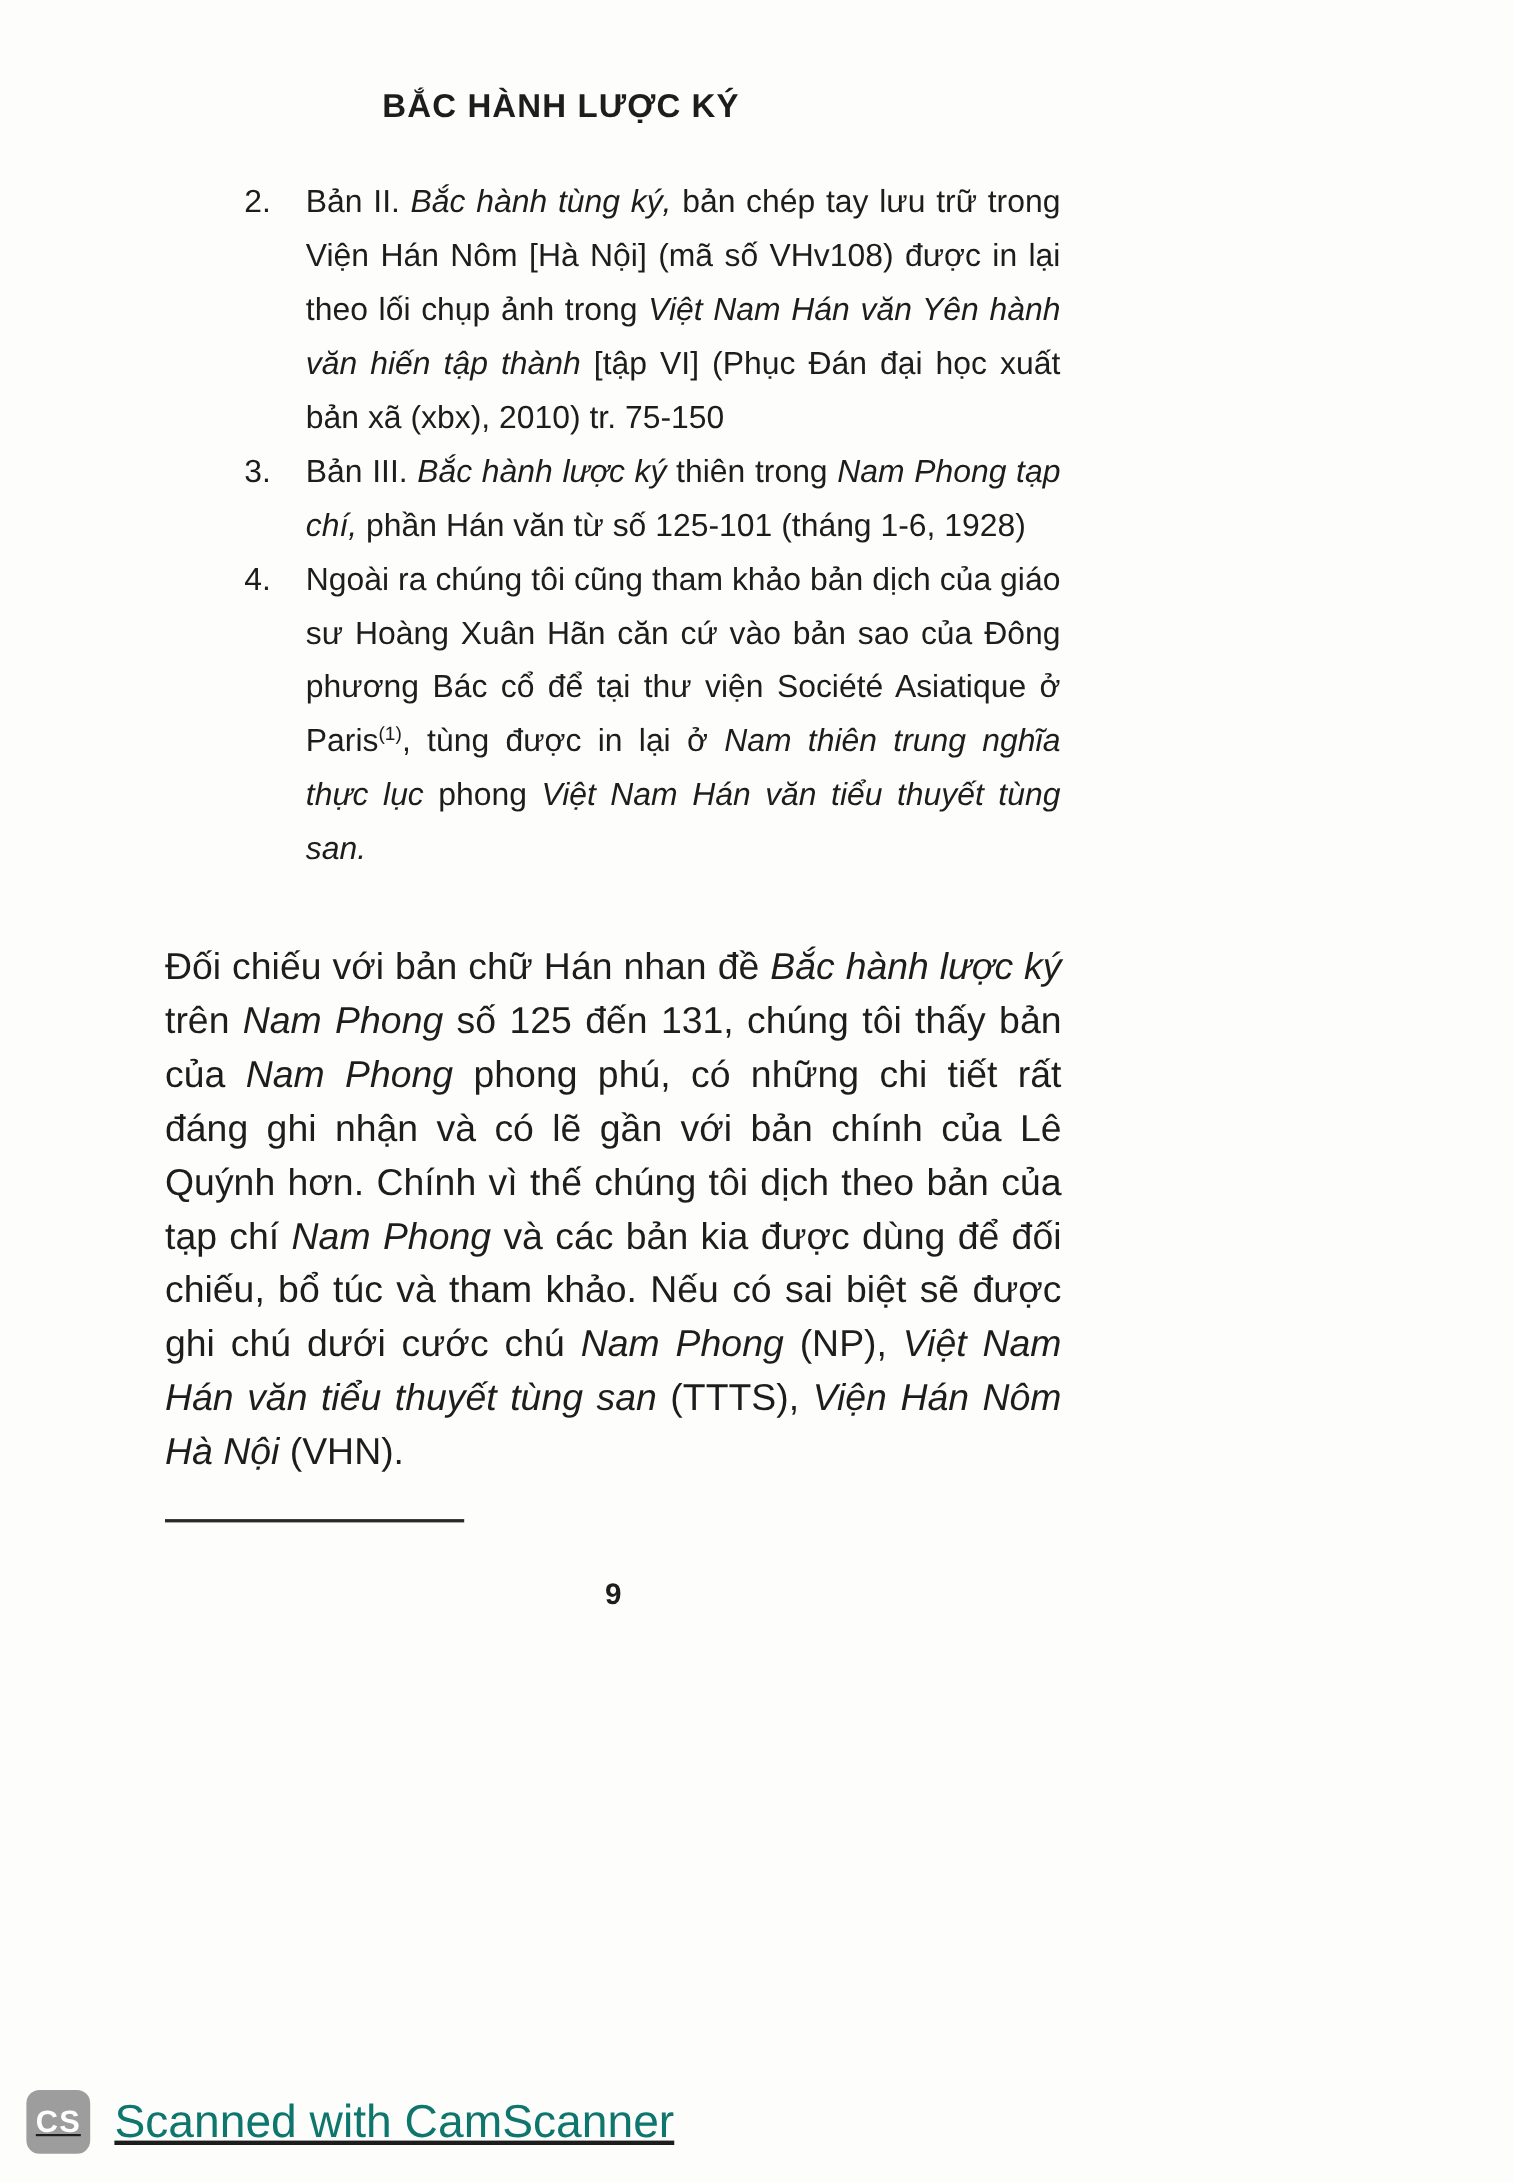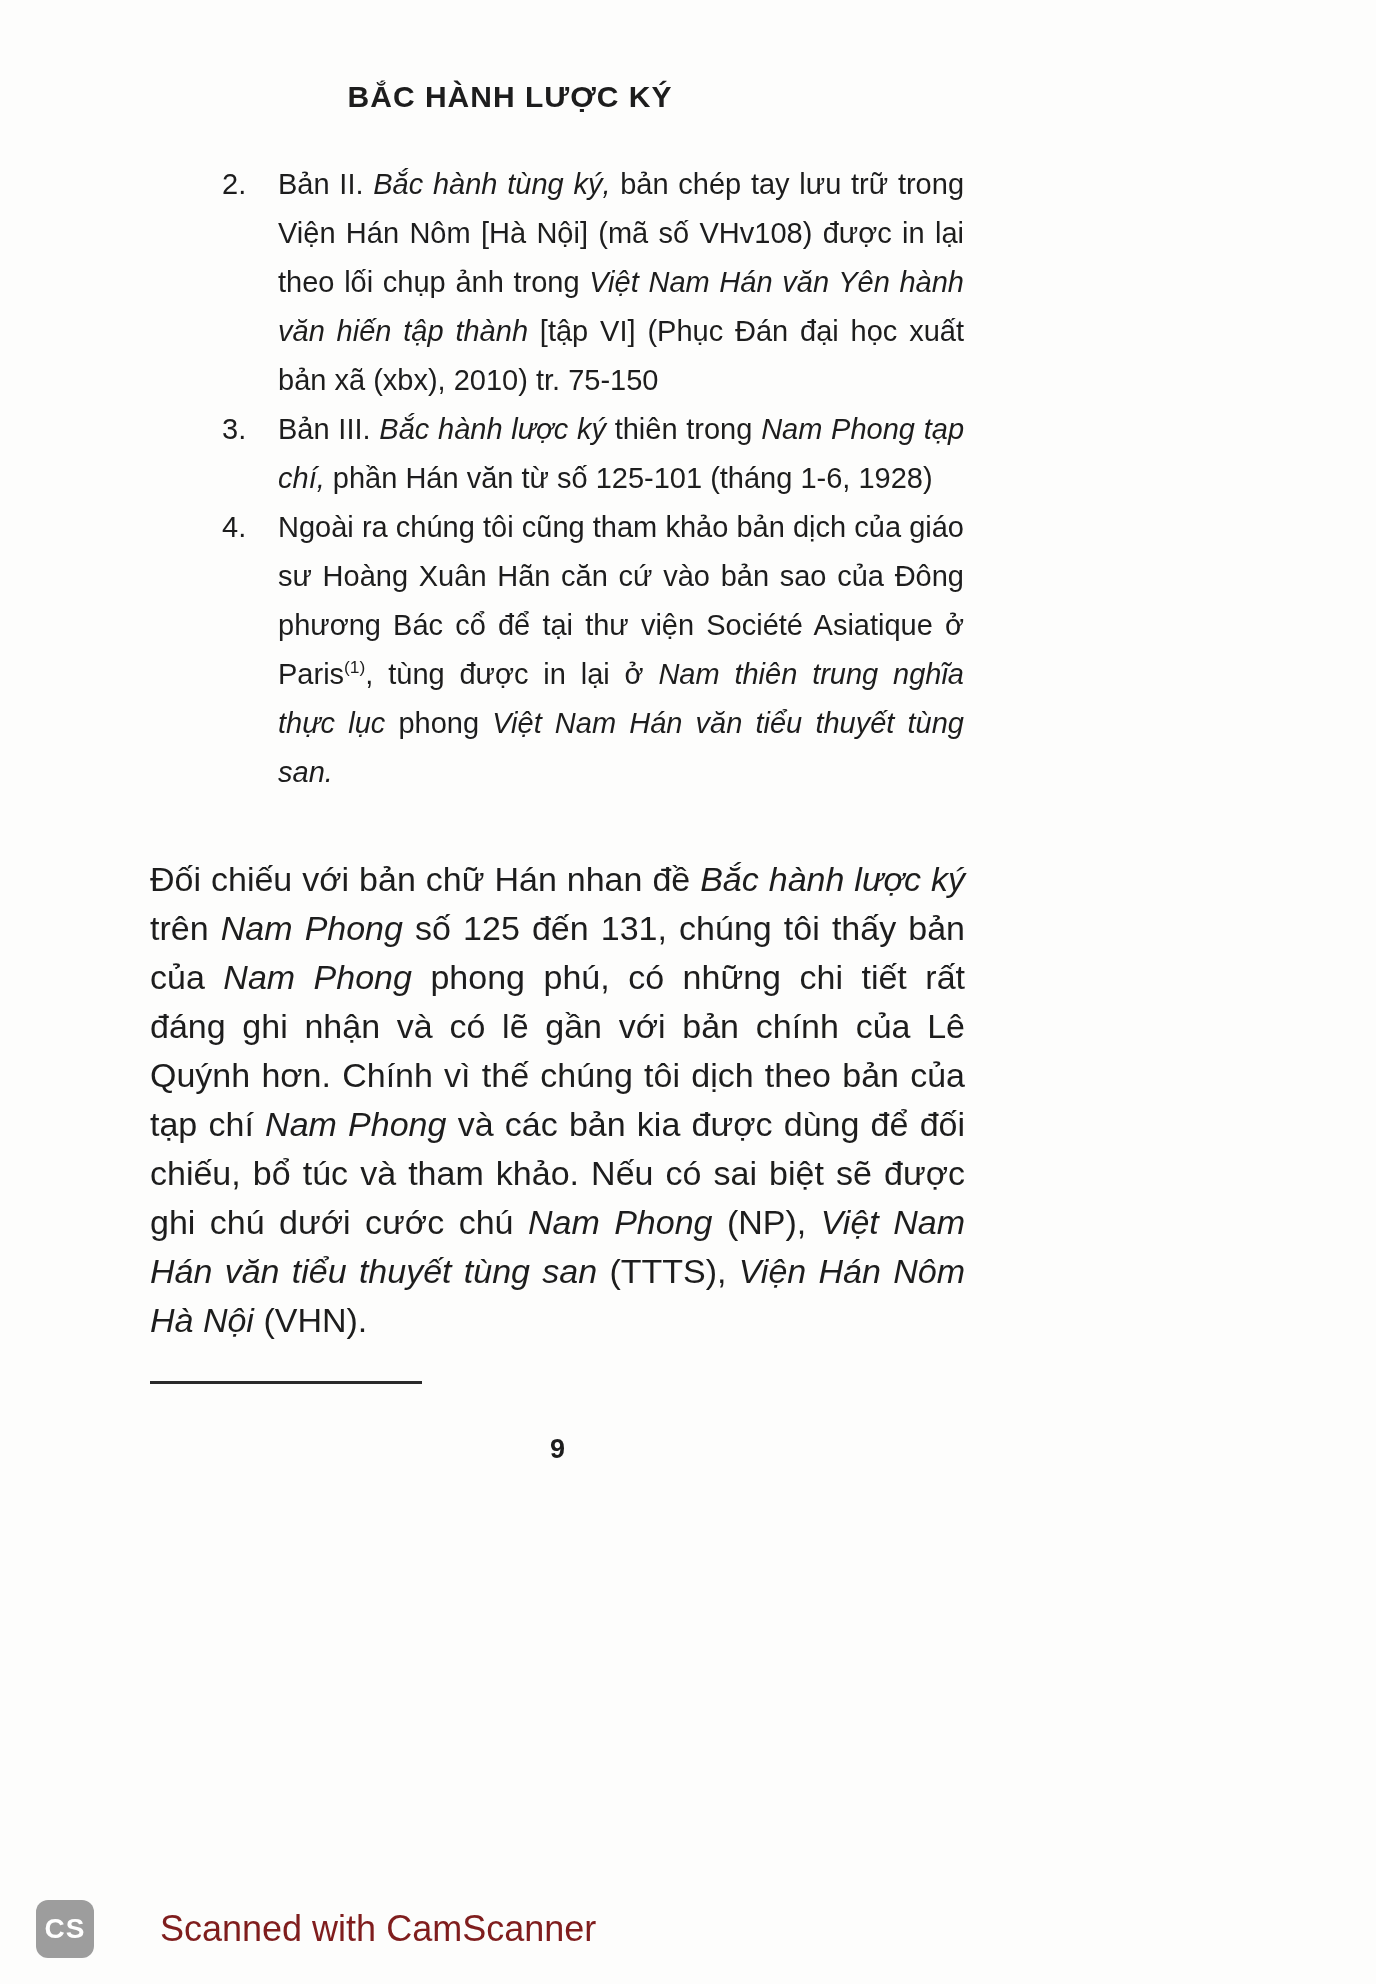--- a/index.html
+++ b/index.html
@@ -67,44 +67,44 @@
     font-weight: bold;
   }
   .page-number {
     margin-top: 50px;
     text-align: center;
     font-size: 27px;
     font-weight: bold;
   }
   .scanner-bar {
     position: absolute;
-    left: 36px;
+    left: 24px;
     bottom: 26px;
     display: flex;
     align-items: center;
     gap: 22px;
+    text-decoration: underline;
   }
   .cs-logo {
     width: 58px;
     height: 58px;
     background: #9d9d9d;
     border-radius: 12px;
     display: flex;
     align-items: center;
     justify-content: center;
     color: #ffffff;
     font-size: 28px;
     font-weight: bold;
     letter-spacing: 1px;
   }
   .cs-text {
-    color: #7f1d1d;
-    font-size: 36px;
+    color: #0f766e;
+    font-size: 42px;
     font-weight: normal;
-    margin-left: 44px;
   }
 </style>
 </head>
 <body>
 
 <div class="page">
 
   <h1 class="header">BẮC HÀNH LƯỢC KÝ</h1>
 
   <div class="content">

